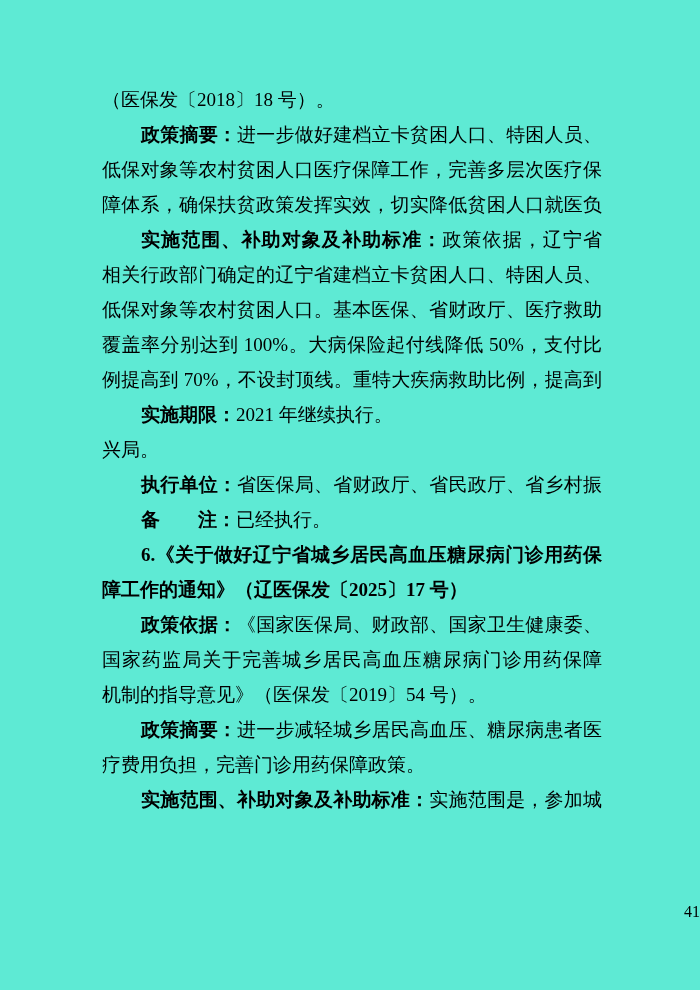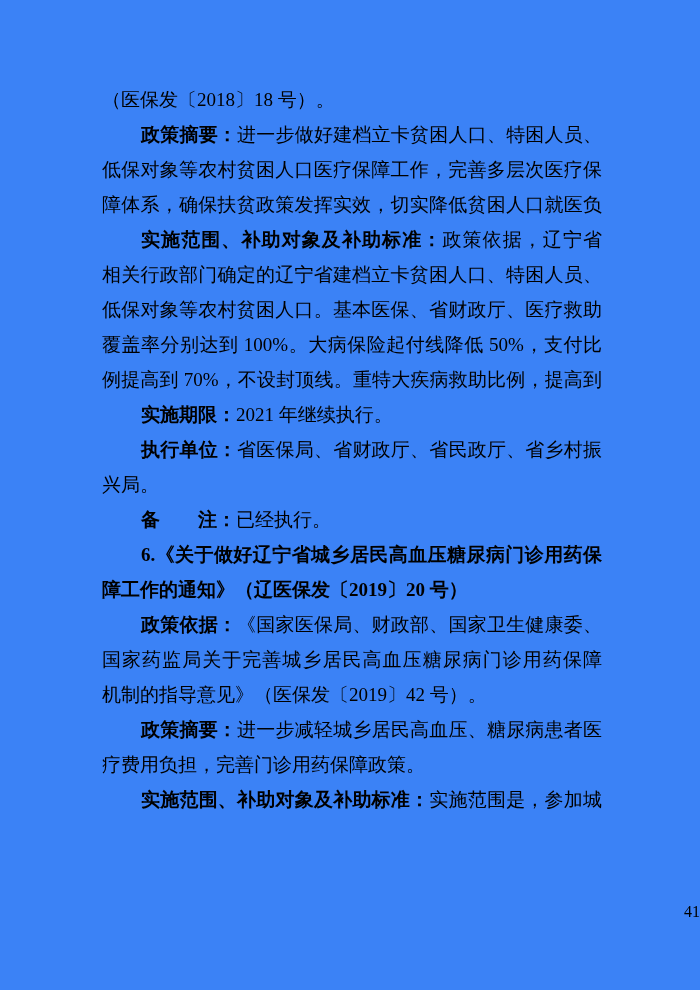--- a/index.html
+++ b/index.html
@@ -4,21 +4,21 @@
 <style>
   html, body {
     margin: 0;
     padding: 0;
     background: #ffffff;
   }
   .page {
     position: relative;
     width: 700px;
     height: 990px;
-    background: #3b82f6;
+    background: #5eead4;
     color: #000000;
     font-family: "Liberation Serif", "DejaVu Serif", serif;
     overflow: hidden;
   }
   .content {
     position: absolute;
     left: 102px;
     top: 82px;
     width: 500px;
   }
@@ -71,35 +71,35 @@
 
     <div class="line fill"><span class="b"></span><span>低保对象等农村贫困人口。基本医保、省财政厅、医疗救助</span></div>
 
     <div class="line fill"><span class="b"></span><span>覆盖率分别达到 100%。大病保险起付线降低 50%，支付比</span></div>
 
     <div class="line fill"><span class="b"></span><span>例提高到 70%，不设封顶线。重特大疾病救助比例，提高到</span></div>
 
 
     <div class="line indent"><span class="b">实施期限：</span><span>2021 年继续执行。</span></div>
 
+    <div class="line"><span class="b"></span><span>兴局。</span></div>
+
     <div class="line indent fill"><span class="b">执行单位：</span><span>省医保局、省财政厅、省民政厅、省乡村振</span></div>
-
-    <div class="line"><span class="b"></span><span>兴局。</span></div>
 
     <div class="line indent"><span class="b">备　　注：</span><span>已经执行。</span></div>
 
     <div class="line indent fill"><span class="b">6.《关于做好辽宁省城乡居民高血压糖尿病门诊用药保</span><span></span></div>
 
-    <div class="line"><span class="b">障工作的通知》（辽医保发〔2019〕20 号）</span><span></span></div>
+    <div class="line"><span class="b">障工作的通知》（辽医保发〔2025〕17 号）</span><span></span></div>
 
     <div class="line indent fill"><span class="b">政策依据：</span><span>《国家医保局、财政部、国家卫生健康委、</span></div>
 
     <div class="line fill"><span class="b"></span><span>国家药监局关于完善城乡居民高血压糖尿病门诊用药保障</span></div>
 
-    <div class="line"><span class="b"></span><span>机制的指导意见》（医保发〔2019〕42 号）。</span></div>
+    <div class="line"><span class="b"></span><span>机制的指导意见》（医保发〔2019〕54 号）。</span></div>
 
     <div class="line indent fill"><span class="b">政策摘要：</span><span>进一步减轻城乡居民高血压、糖尿病患者医</span></div>
 
     <div class="line"><span class="b"></span><span>疗费用负担，完善门诊用药保障政策。</span></div>
 
     <div class="line indent fill"><span class="b">实施范围、补助对象及补助标准：</span><span>实施范围是，参加城</span></div>
 
   </div>
 
   <div class="page-num">41</div>

